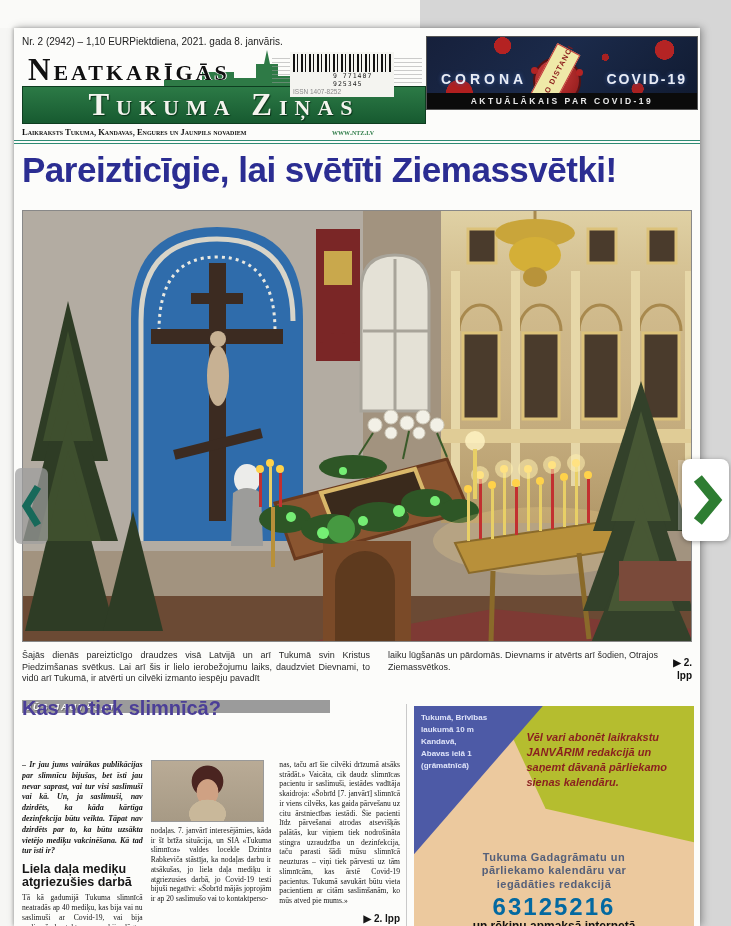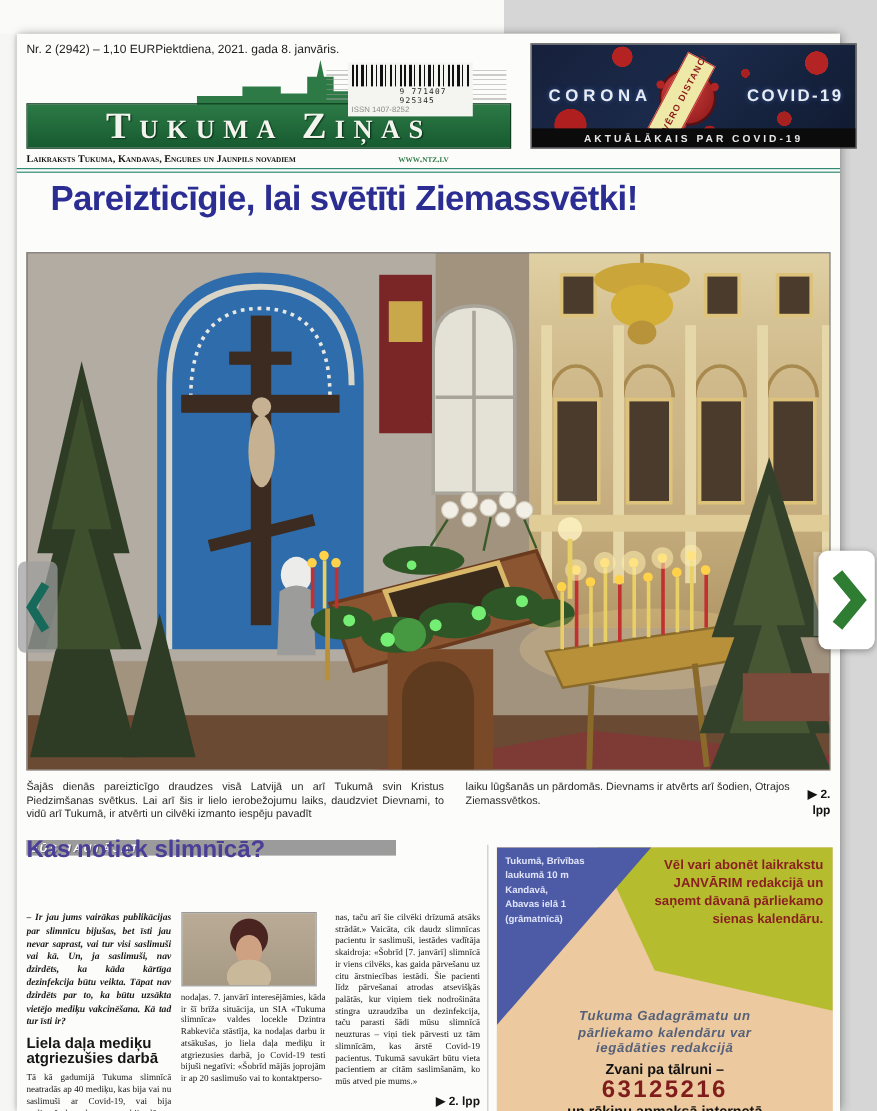--- a/index.html
+++ b/index.html
@@ -34,21 +34,21 @@
   .tagline-row{position:absolute;left:8px;top:99px;width:352px;display:flex;
     justify-content:space-between;align-items:baseline;}
   .tagline{font-family:"Liberation Serif",serif;font-weight:bold;font-variant:small-caps;
     font-size:8.5px;color:#111;}
   .website{font-family:"Liberation Serif",serif;font-weight:bold;font-variant:small-caps;
     font-size:8px;color:#2c7a46;}
   .teal-rule{position:absolute;left:0;top:112px;width:686px;height:4px;
     border-top:1.5px solid #2e8b74;border-bottom:1.5px solid #2e8b74;}
 
   
-  .covid{position:absolute;left:428px;top:8px;width:272px;height:88px;z-index:4;
+  .covid{position:absolute;left:412px;top:8px;width:272px;height:74px;z-index:4;
     border:1px solid #555;overflow:hidden;background:
       radial-gradient(circle 22px at 12% 78%, #b01f1f 60%, rgba(176,31,31,0) 62%),
       radial-gradient(circle 14px at 28% 12%, #b42222 60%, rgba(176,31,31,0) 62%),
       radial-gradient(circle 9px  at 55% 85%, #a52020 60%, rgba(176,31,31,0) 62%),
       radial-gradient(circle 16px at 88% 18%, #b42424 60%, rgba(176,31,31,0) 62%),
       radial-gradient(circle 10px at 78% 72%, #a82121 60%, rgba(176,31,31,0) 62%),
       radial-gradient(circle 6px  at 66% 28%, #a82121 60%, rgba(176,31,31,0) 62%),
       linear-gradient(135deg,#16203b 0%,#1b2a4a 45%,#101a30 100%);}
   .covid-word{position:absolute;color:#e8ecf5;font-family:"Liberation Sans",sans-serif;
     font-weight:bold;font-size:14px;letter-spacing:4px;text-shadow:0 0 4px #3a5a9a;}
@@ -62,22 +62,22 @@
     justify-content:center;}
   .ribbon span{writing-mode:vertical-rl;transform:rotate(180deg);font-family:"Liberation Sans",sans-serif;
     font-weight:bold;font-size:7.5px;letter-spacing:1px;color:#8a1a1a;white-space:nowrap;}
   .covid-bar{position:absolute;left:0;bottom:0;width:100%;height:16px;background:#0b0b0b;
     display:flex;align-items:center;justify-content:center;}
   .covid-bar span{color:#e8e8e8;font-family:"Liberation Sans",sans-serif;font-weight:bold;
     font-size:8.5px;letter-spacing:2.5px;}
 
   
   .lead-headline{position:absolute;left:8px;top:122px;width:672px;
-    font-family:"Liberation Sans",sans-serif;font-weight:bold;font-size:29px;
-    letter-spacing:-0.5px;color:#2b2d92;margin-left:20px;}
+    font-family:"Liberation Sans",sans-serif;font-weight:bold;font-size:35px;
+    letter-spacing:-0.5px;color:#2b2d92;}
   .photo-frame{position:absolute;left:8px;top:182px;width:670px;height:432px;
     border:1px solid #888;overflow:hidden;background:#8a7a68;}
   .photo-credit{position:absolute;right:14px;top:432px;width:8px;height:70px;
     background:rgba(255,255,255,.28);}
 
   .caption{position:absolute;left:8px;top:622px;width:670px;display:flex;gap:18px;
     font-family:"Liberation Sans",sans-serif;font-size:9px;line-height:1.3;color:#2a2a2a;}
   .caption .c1{width:348px;text-align:justify;}
   .caption .c2{flex:1;display:flex;flex-direction:row;}
   .caption .jump{margin-top:6px;text-align:right;font-weight:bold;font-size:10px;color:#111;}
@@ -107,27 +107,27 @@
 
   
   .ad{position:absolute;left:400px;top:678px;width:280px;height:239px;background:#ecc99e;
     overflow:hidden;font-family:"Liberation Sans",sans-serif;}
   .ad .tri-green{position:absolute;inset:0;background:#b5bd2f;
     clip-path:polygon(30% 0,100% 0,100% 57%,47% 43%);}
   .ad .tri-blue{position:absolute;inset:0;background:#4d5aa6;
     clip-path:polygon(0 0,46% 0,0 62%);}
   .ad-address{position:absolute;left:7px;top:6px;width:42%;color:#dfe4fa;font-weight:bold;
     font-size:8px;line-height:1.5;white-space:pre-line;}
-  .ad-offer{position:absolute;right:8px;top:8px;width:57%;text-align:right;color:#8a1f1f;
-    font-weight:bold;font-size:11px;line-height:1.35;}
+  .ad-offer{position:absolute;right:8px;top:24px;width:57%;text-align:left;color:#8a1f1f;
+    font-weight:bold;font-size:11px;line-height:1.35;font-style:italic;}
   .ad-bottom{position:absolute;left:0;bottom:4px;width:100%;text-align:center;}
   .ad-yearbook{width:72%;margin:0 auto 2px;color:#55607a;font-weight:bold;font-size:11px;
-    line-height:1.25;letter-spacing:.5px;font-style:italic;}
+    line-height:1.25;letter-spacing:.5px;}
   .ad-call{color:#111;font-weight:bold;font-size:12px;}
-  .ad-phone{color:#7f1d1d;font-weight:bold;font-size:20px;letter-spacing:2px;line-height:1.05;}
+  .ad-phone{color:#0369a1;font-weight:bold;font-size:24px;letter-spacing:2px;line-height:1.05;}
   .ad-pay{color:#111;font-weight:bold;font-size:12px;}
   .ad-fine{color:#6a5a4a;font-size:6px;margin-top:2px;}
 
   
   .nav-prev{position:absolute;left:15px;top:468px;width:33px;height:76px;border-radius:6px;
     background:rgba(158,158,158,.72);display:flex;align-items:center;justify-content:center;
     cursor:pointer;z-index:20;}
   .nav-next{position:absolute;right:2px;top:459px;width:47px;height:82px;border-radius:8px;
     background:#fff;box-shadow:0 1px 5px rgba(0,0,0,.35);display:flex;align-items:center;
     justify-content:center;cursor:pointer;z-index:20;}
@@ -142,20 +142,21 @@
 
   <div class="hdr-row">
     <span>Nr. 2 (2942) – 1,10 EUR</span>
     <span>Piektdiena, 2021. gada 8. janvāris.</span>
   </div>
 
   <svg class="skyline" width="210" height="44" viewBox="0 0 210 44">
     <path d="M0,44 L0,34 L38,34 L38,26 L70,26 L70,32 L92,32 L92,18 L100,18 L103,4 L106,18 L114,18 L114,30 L150,30 L150,24 L185,24 L185,33 L210,33 L210,44 Z" fill="#2e7a46"></path>
   </svg>
   <div class="hatch"></div>
+  <div class="masthead-title">Neatkarīgās</div>
   <div class="barcode-wrap">
     <div class="barcode"></div>
     <div class="barcode-num">9 771407 925345</div>
     <div class="issn">ISSN 1407-8252</div>
   </div>
   <div class="green-band">
     <span>Tukuma Ziņas</span>
   </div>
   <div class="tagline-row">
     <span class="tagline">Laikraksts Tukuma, Kandavas, Engures un Jaunpils novadiem</span>
@@ -398,21 +399,20 @@
     <div class="tri-green"></div>
     <div class="tri-blue"></div>
     <div class="ad-address">Tukumā, Brīvības
 laukumā 10 m
 Kandavā,
 Abavas ielā 1
 (grāmatnīcā)</div>
     <div class="ad-offer">Vēl vari abonēt laikrakstu JANVĀRIM redakcijā un saņemt dāvanā pārliekamo sienas kalendāru.</div>
     <div class="ad-bottom">
       <div class="ad-yearbook">Tukuma Gadagrāmatu un pārliekamo kalendāru var iegādāties redakcijā</div>
-      <div class="ad-call">Zvani pa tālruni –</div>
       <div class="ad-phone">63125216</div>
       <div class="ad-pay">un rēķinu apmaksā internetā</div>
       <div class="ad-fine">Pie mums netiek piemērota «Latvijas pasta» noteiktā komisijas maksa</div>
     </div>
   </div>
 
 </div>
 
 <div class="nav-prev">
   <svg width="26" height="56" viewBox="0 0 32 76">

